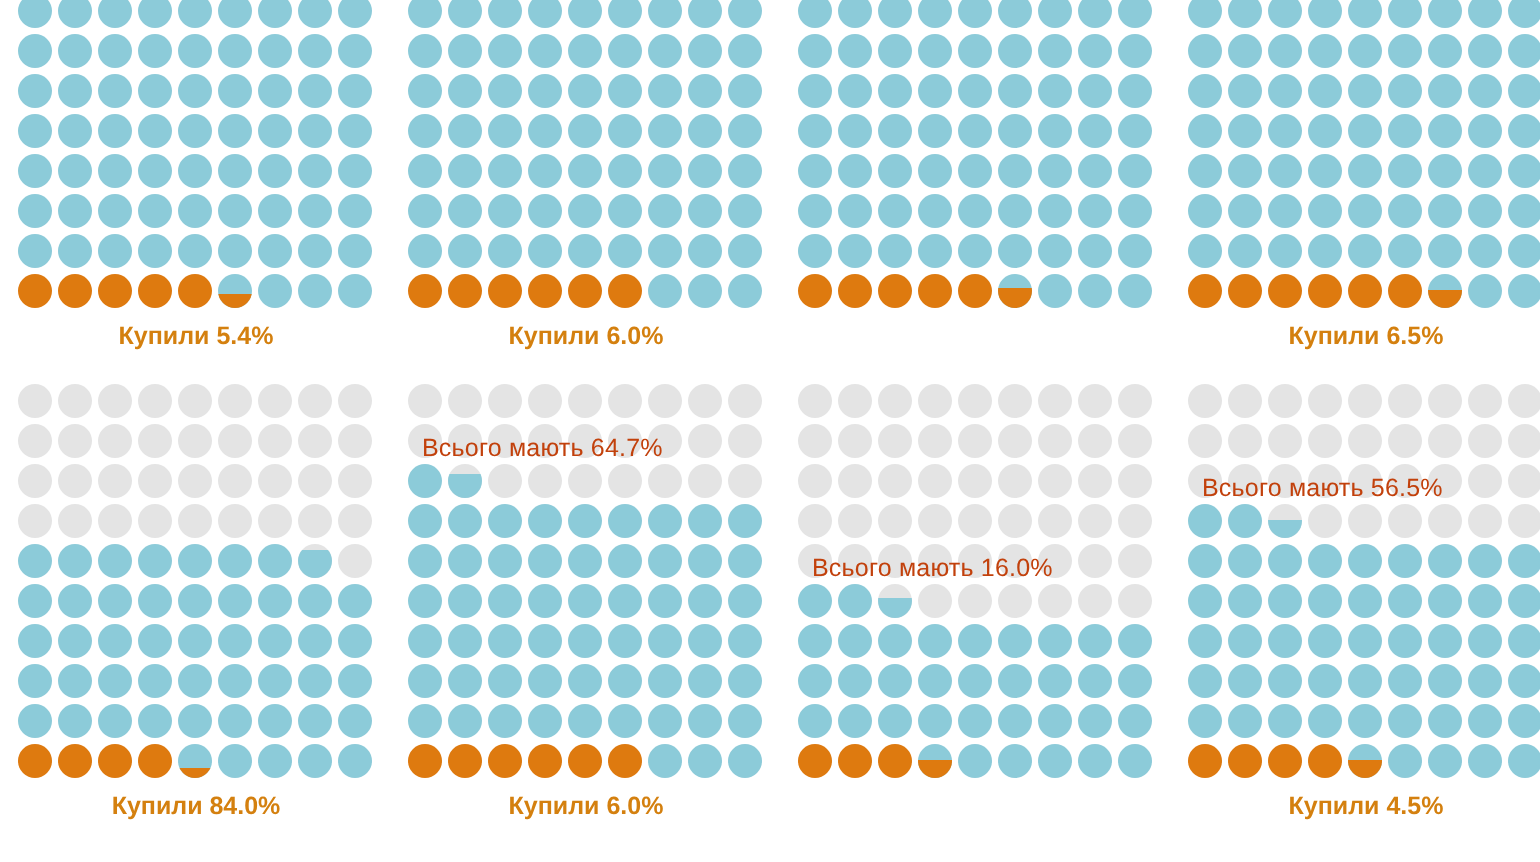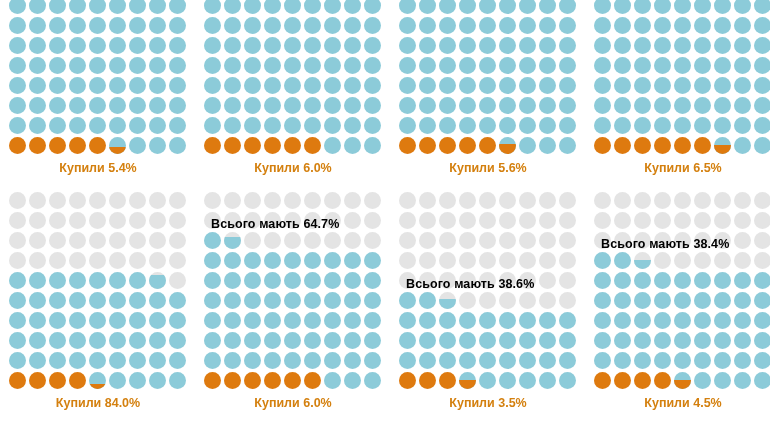--- a/index.html
+++ b/index.html
@@ -59,22 +59,22 @@
     bottom: 0;
     height: 0;
   }
   .dot .fill.orange { background: #de7a0f; }
   .dot .fill.blue   { background: #8ccbd9; }
 
   .overlay-label {
     position: absolute;
     left: 8px;
     font-size: 12.5px;
-    font-weight: bold;
-    color: #000000;
+    font-weight: normal;
+    color: #c2410c;
     letter-spacing: 0.1px;
     white-space: nowrap;
     pointer-events: none;
   }
   .caption {
     margin-top: 5px;
     text-align: center;
     font-size: 12.5px;
     font-weight: bold;
     color: #d4800f;
@@ -744,21 +744,20 @@
         <div class="cell">
           <div class="dot blue"></div>
         </div>
         <div class="cell">
           <div class="dot blue"></div>
         </div>
         <div class="cell">
           <div class="dot blue"></div>
         </div>
       </div>
-      <div class="caption">Купили 5.6%</div>
     </div>
     <div class="chart" style="left: 593px; top: -4px;">
       <div class="grid">
         <div class="cell">
           <div class="dot blue"></div>
         </div>
         <div class="cell">
           <div class="dot blue"></div>
         </div>
         <div class="cell">
@@ -1802,23 +1801,22 @@
         </div>
         <div class="cell">
           <div class="dot blue"></div>
         </div>
         <div class="cell">
           <div class="dot blue"></div>
         </div>
         <div class="cell">
           <div class="dot blue"></div>
         </div>
-        <div class="overlay-label" style="top: 86px;">Всього мають 38.6%</div>
+        <div class="overlay-label" style="top: 86px;">Всього мають 16.0%</div>
       </div>
-      <div class="caption">Купили 3.5%</div>
     </div>
     <div class="chart" style="left: 593px; top: 191px;">
       <div class="grid">
         <div class="cell">
           <div class="dot empty"></div>
         </div>
         <div class="cell">
           <div class="dot empty"></div>
         </div>
         <div class="cell">
@@ -2082,17 +2080,17 @@
         </div>
         <div class="cell">
           <div class="dot blue"></div>
         </div>
         <div class="cell">
           <div class="dot blue"></div>
         </div>
         <div class="cell">
           <div class="dot blue"></div>
         </div>
-        <div class="overlay-label" style="top: 46px;">Всього мають 38.4%</div>
+        <div class="overlay-label" style="top: 46px;">Всього мають 56.5%</div>
       </div>
       <div class="caption">Купили 4.5%</div>
     </div>
   </div>
 
 </body></html>

